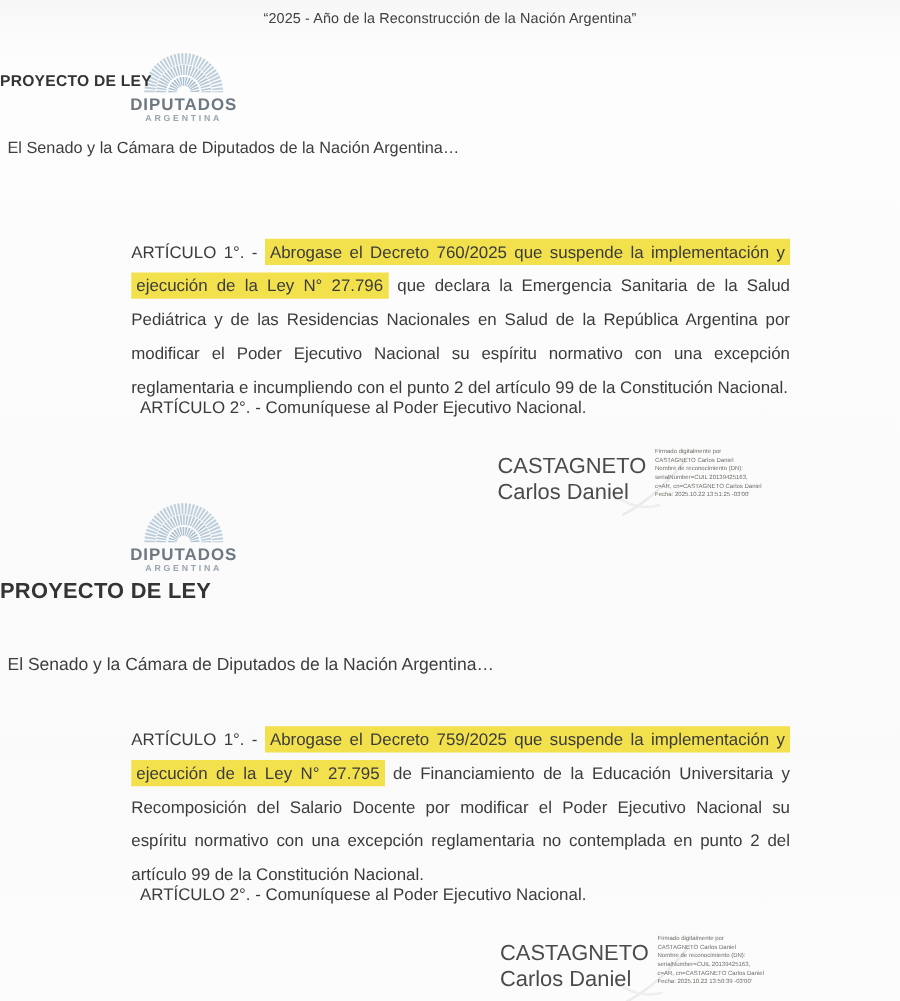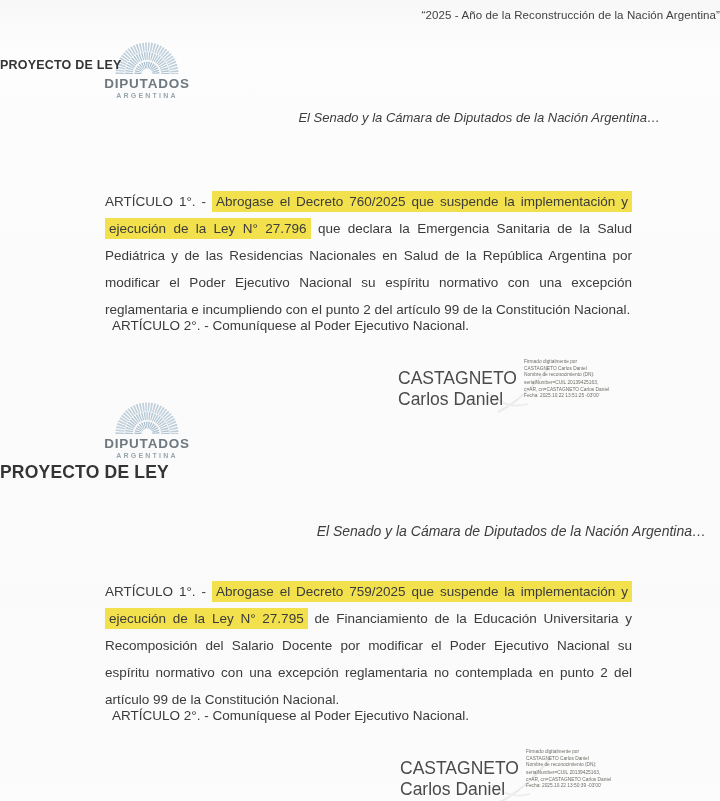--- a/index.html
+++ b/index.html
@@ -9,39 +9,39 @@
     background:#ffffff;
     -webkit-font-smoothing:antialiased;
   }
   .page{
     position:relative;width:720px;height:801px;overflow:hidden;
     background:linear-gradient(180deg,#f7f7f7 0%,#fdfdfd 6%,#fcfbfb 45%,#fbfafa 75%,#fcfcfc 100%);
     color:#3b3b3b;
   }
   .quote{
     position:absolute;top:9px;left:0;width:100%;
-    text-align:right;font-size:11.5px;color:#414141;letter-spacing:0.1px;
+    text-align:center;font-size:11.5px;color:#414141;letter-spacing:0.1px;
   }
   .logo{position:absolute;width:120px;text-align:center;}
   .logo--top{left:87px;top:34px;}
   .logo--bottom{left:87px;top:394px;}
   .logo .arch{display:block;margin:0 auto 2px auto;}
   .logo .logo-title{
     font-size:13.5px;font-weight:600;color:#6d7880;letter-spacing:0.8px;line-height:15px;
   }
   .logo .logo-subtitle{
     font-size:7px;font-weight:600;color:#99a4ab;letter-spacing:2.2px;line-height:10px;
   }
   .doc-title{
     position:absolute;left:0;text-align:left;color:#343434;
   }
   .doc-title--1{top:58px;right:38px;left:0;font-size:12.5px;font-weight:600;letter-spacing:0.2px;}
   .doc-title--2{top:462px;right:16px;left:0;font-size:17.5px;font-weight:700;letter-spacing:0.2px;}
   .salutation{
-    position:absolute;left:6px;text-align:right;font-style:italic;color:#3d3d3d;
+    position:absolute;left:6px;text-align:left;color:#3d3d3d;
   }
   .salutation--1{top:110px;right:60px;font-size:13px;}
   .salutation--2{top:523px;right:14px;font-size:14px;}
   .para{
     position:absolute;left:97px;width:527px;
     font-size:13.5px;line-height:27px;text-align:justify;color:#3b3b3b;margin-left:8px;
   }
   .para--1{top:174px;}
   .para--2{top:564px;}
   .art2{
@@ -49,21 +49,21 @@
   }
   .art2--1{top:318px;}
   .art2--2{top:708px;}
   .hl{
     background:#f2e14d;
     padding:3px 4px;
     -webkit-box-decoration-break:clone;
     box-decoration-break:clone;
   }
   .sig{
-    position:absolute;display:flex;align-items:flex-end;
+    position:absolute;display:flex;align-items:center;
   }
   .sig--1{left:398px;top:356px;}
   .sig--2{left:400px;top:746px;}
   .sig-name{
     font-size:17.5px;line-height:21px;color:#4b4b4b;white-space:nowrap;
     position:relative;z-index:1;
   }
   .sig-cert{
     margin-left:7px;margin-top:2px;
     font-size:6px;line-height:1.45;color:#6a6f66;

